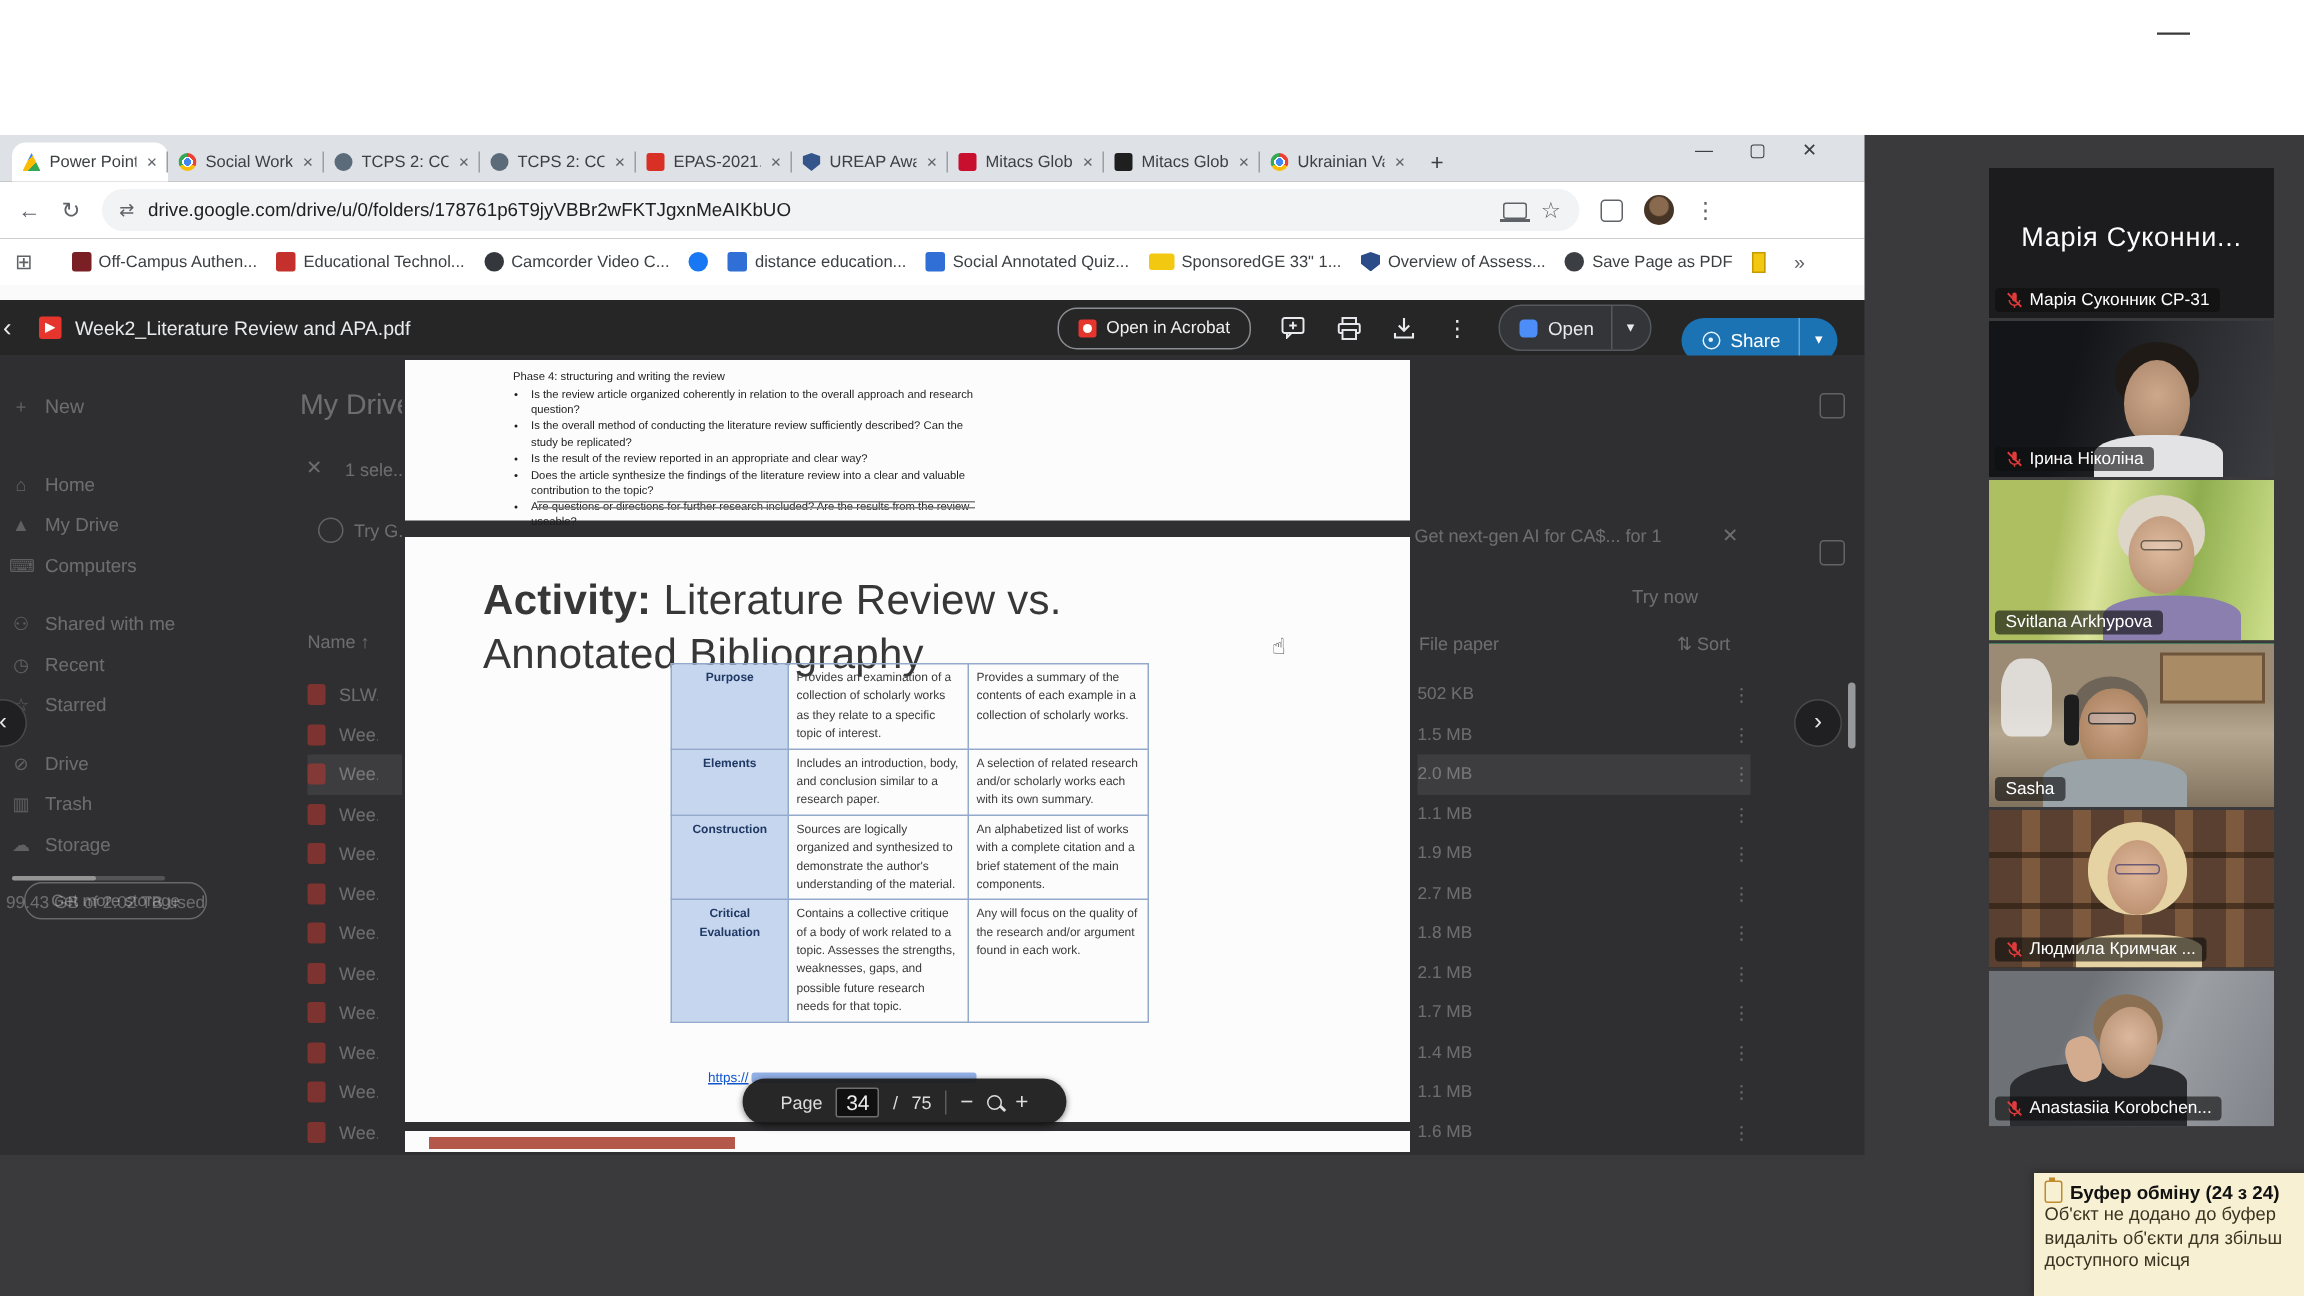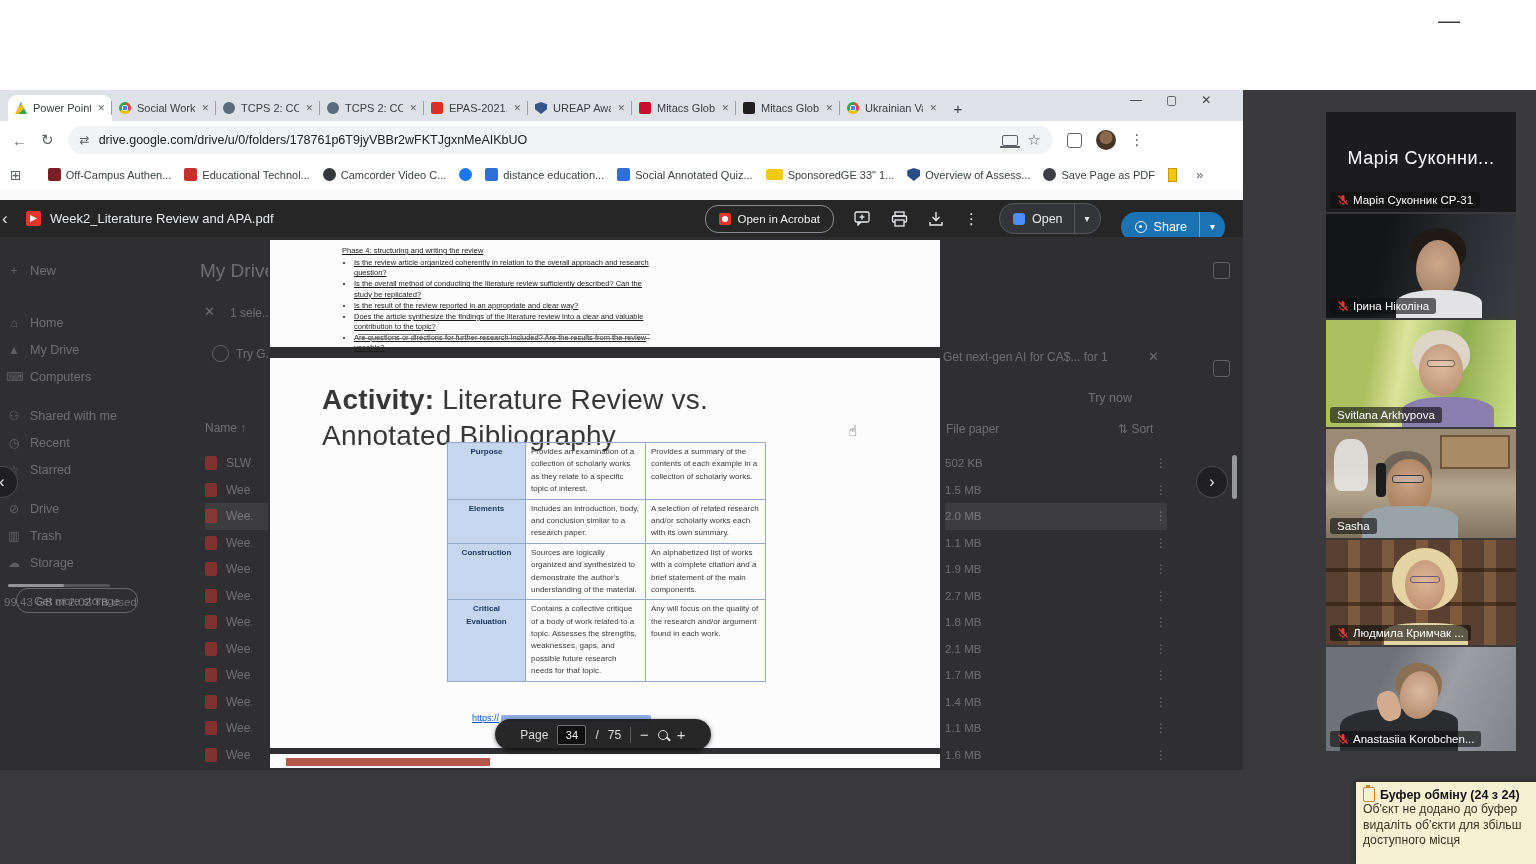--- a/index.html
+++ b/index.html
@@ -89,38 +89,38 @@
   .dfic{width:12px;height:14px;background:rgba(190,55,45,.55);border-radius:2px;flex:none;}
   .dfn{width:26px;overflow:hidden;white-space:nowrap;}
   .dfs{flex:1;white-space:nowrap;overflow:hidden;font-size:11.5px;}
   .dfm{color:rgba(255,255,255,.30);font-size:12px;}
   .railic{width:15px;height:15px;border:1.5px solid rgba(255,255,255,.25);border-radius:3px;}
   .navcircle{width:30px;height:30px;border-radius:50%;background:#202022;border:1px solid rgba(255,255,255,.18);
     display:flex;align-items:center;justify-content:center;color:#e8e8e8;font-size:16px;}
   .scroll-thumb{left:1232px;top:455px;width:5px;height:44px;background:#97989c;border-radius:3px;}
   
   .page{background:#fcfcfc;}
-  .frag-text{left:72px;top:6px;width:310px;font-size:7.5px;color:#1d1d1d;line-height:1.35;text-decoration:underline;}
+  .frag-text{left:72px;top:6px;width:310px;font-size:7.5px;color:#1d1d1d;line-height:1.35;}
   .frag-text ul{margin:2px 0 0 12px;padding:0;}
   .frag-text li{margin:0 0 1px 0;}
   .frag-hr{left:88px;top:94px;width:292px;height:3px;border-top:1px solid #808080;border-bottom:1px solid #808080;}
   .slide-title{left:52px;top:24px;width:515px;font-size:28px;line-height:36px;color:#373737;letter-spacing:.2px;}
   .slide-title b{font-weight:bold;}
   .ltable{border-collapse:collapse;table-layout:fixed;width:318px;font-size:8px;line-height:1.55;color:#3a3a3a;}
   .ltable td,.ltable th{border:1px solid #93a9cc;padding:3px 5px;vertical-align:top;text-align:left;}
   .ltable th{background:#bccfe9;color:#1f3864;font-size:8.5px;text-align:center;vertical-align:middle;}
   .ltable td.rl{background:#c6d6ee;color:#1f3864;font-weight:bold;text-align:center;}
   .ltable td.blank{background:#fcfcfc;border:none;border-right:1px solid #93a9cc;border-bottom:1px solid #93a9cc;}
   .slide-link{font-size:9px;color:#1155cc;text-decoration:underline;display:flex;align-items:center;gap:2px;}
   .link-blur{display:inline-block;width:150px;height:7px;background:rgba(17,85,204,.45);border-radius:2px;}
   .cursor-glyph{font-size:15px;color:#4a4a4a;}
   .pill{left:495px;top:719px;width:216px;height:31px;background:rgba(26,26,26,.94);border-radius:17px;
     display:flex;align-items:center;justify-content:center;gap:9px;color:#dcdcdc;font-size:12px;box-shadow:0 1px 4px rgba(0,0,0,.5);}
   .pg-input{width:27px;height:18px;border:1px solid #6f6f6f;background:#101010;border-radius:2px;
-    display:flex;align-items:center;justify-content:center;font-size:11px;color:#eee;}
+    display:flex;align-items:center;justify-content:center;font-size:14px;color:#eee;}
   .pill-div{width:1px;height:16px;background:#5c5c5c;}
   .lens{width:8px;height:8px;border:1.6px solid #dcdcdc;border-radius:50%;position:relative;}
   .lens::after{content:"";position:absolute;width:5px;height:1.6px;background:#dcdcdc;right:-4px;bottom:-1px;transform:rotate(45deg);}
   .sliver-red{position:absolute;left:16px;top:4px;width:204px;height:8px;background:#a73b2d;opacity:.85;}
   
   .tile{width:190px;overflow:hidden;background:#1c1c1e;}
   .tile .vid{position:absolute;inset:0;}
   .plabel{position:absolute;left:4px;bottom:4px;background:rgba(15,15,15,.62);border-radius:3px;
     display:flex;align-items:center;gap:4px;padding:2px 7px;color:#fff;font-size:11.5px;white-space:nowrap;max-width:178px;overflow:hidden;box-sizing:border-box;}
   .bigname{position:absolute;left:0;right:0;top:36%;text-align:center;color:#fff;font-size:18px;letter-spacing:.5px;white-space:nowrap;overflow:hidden;}

